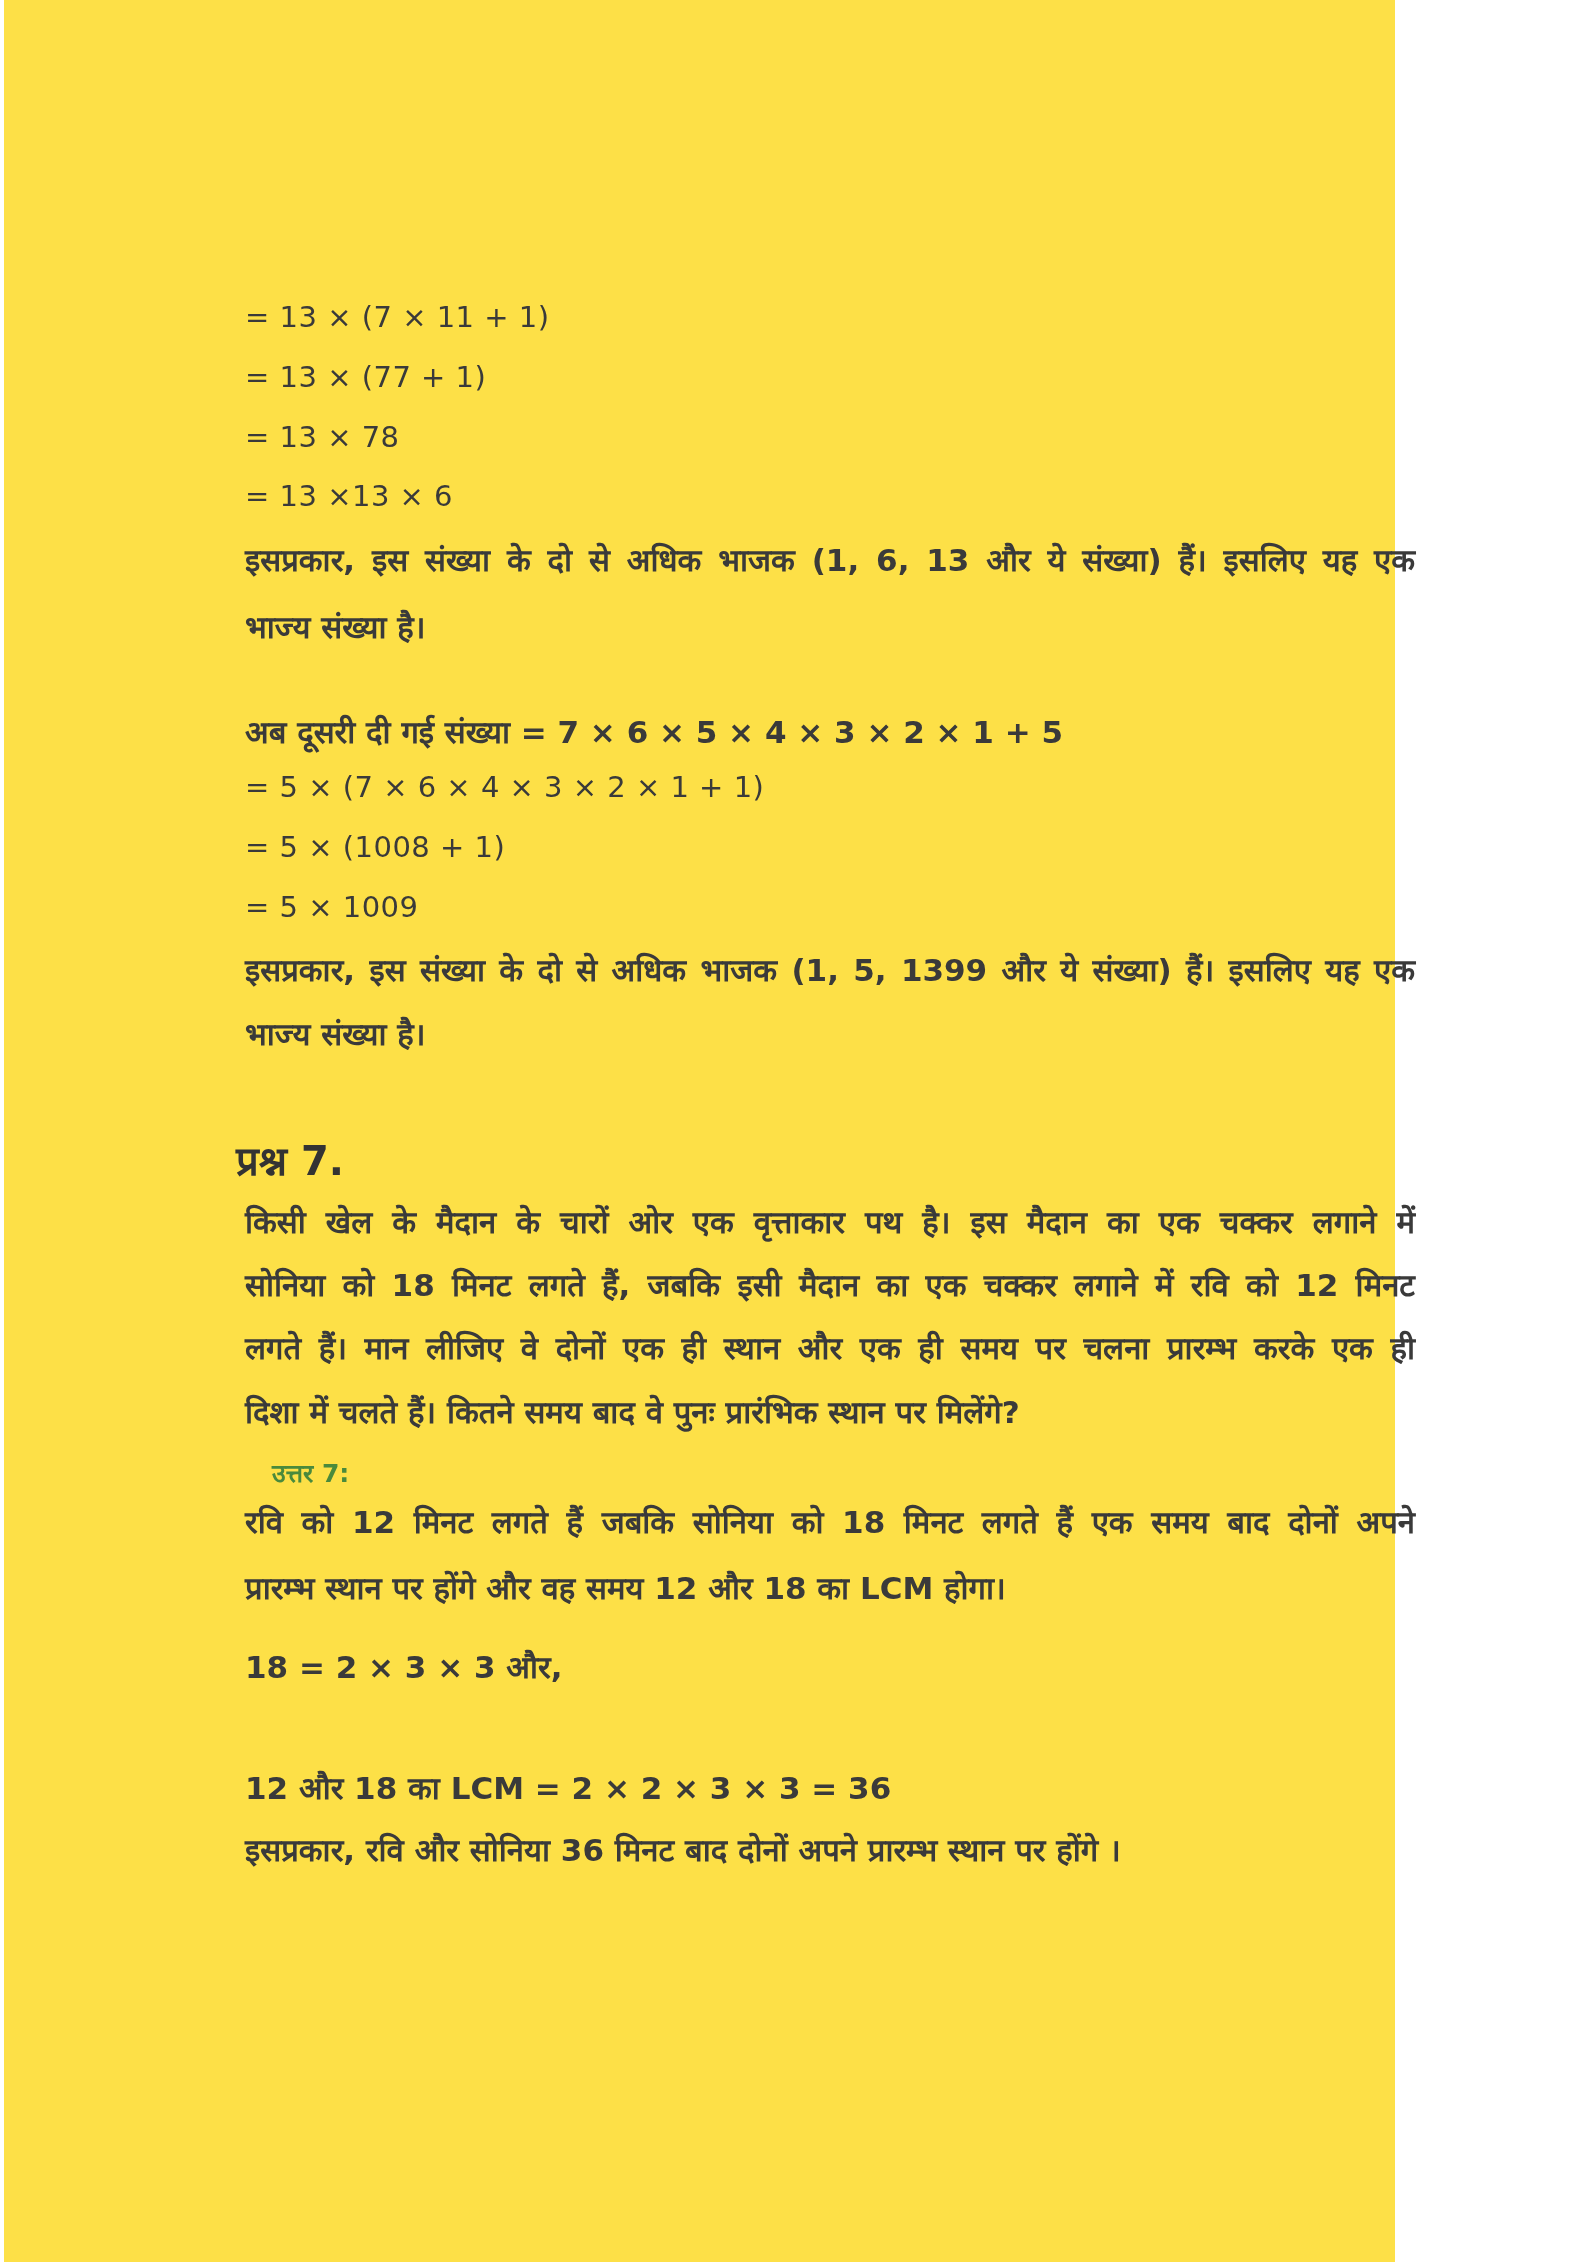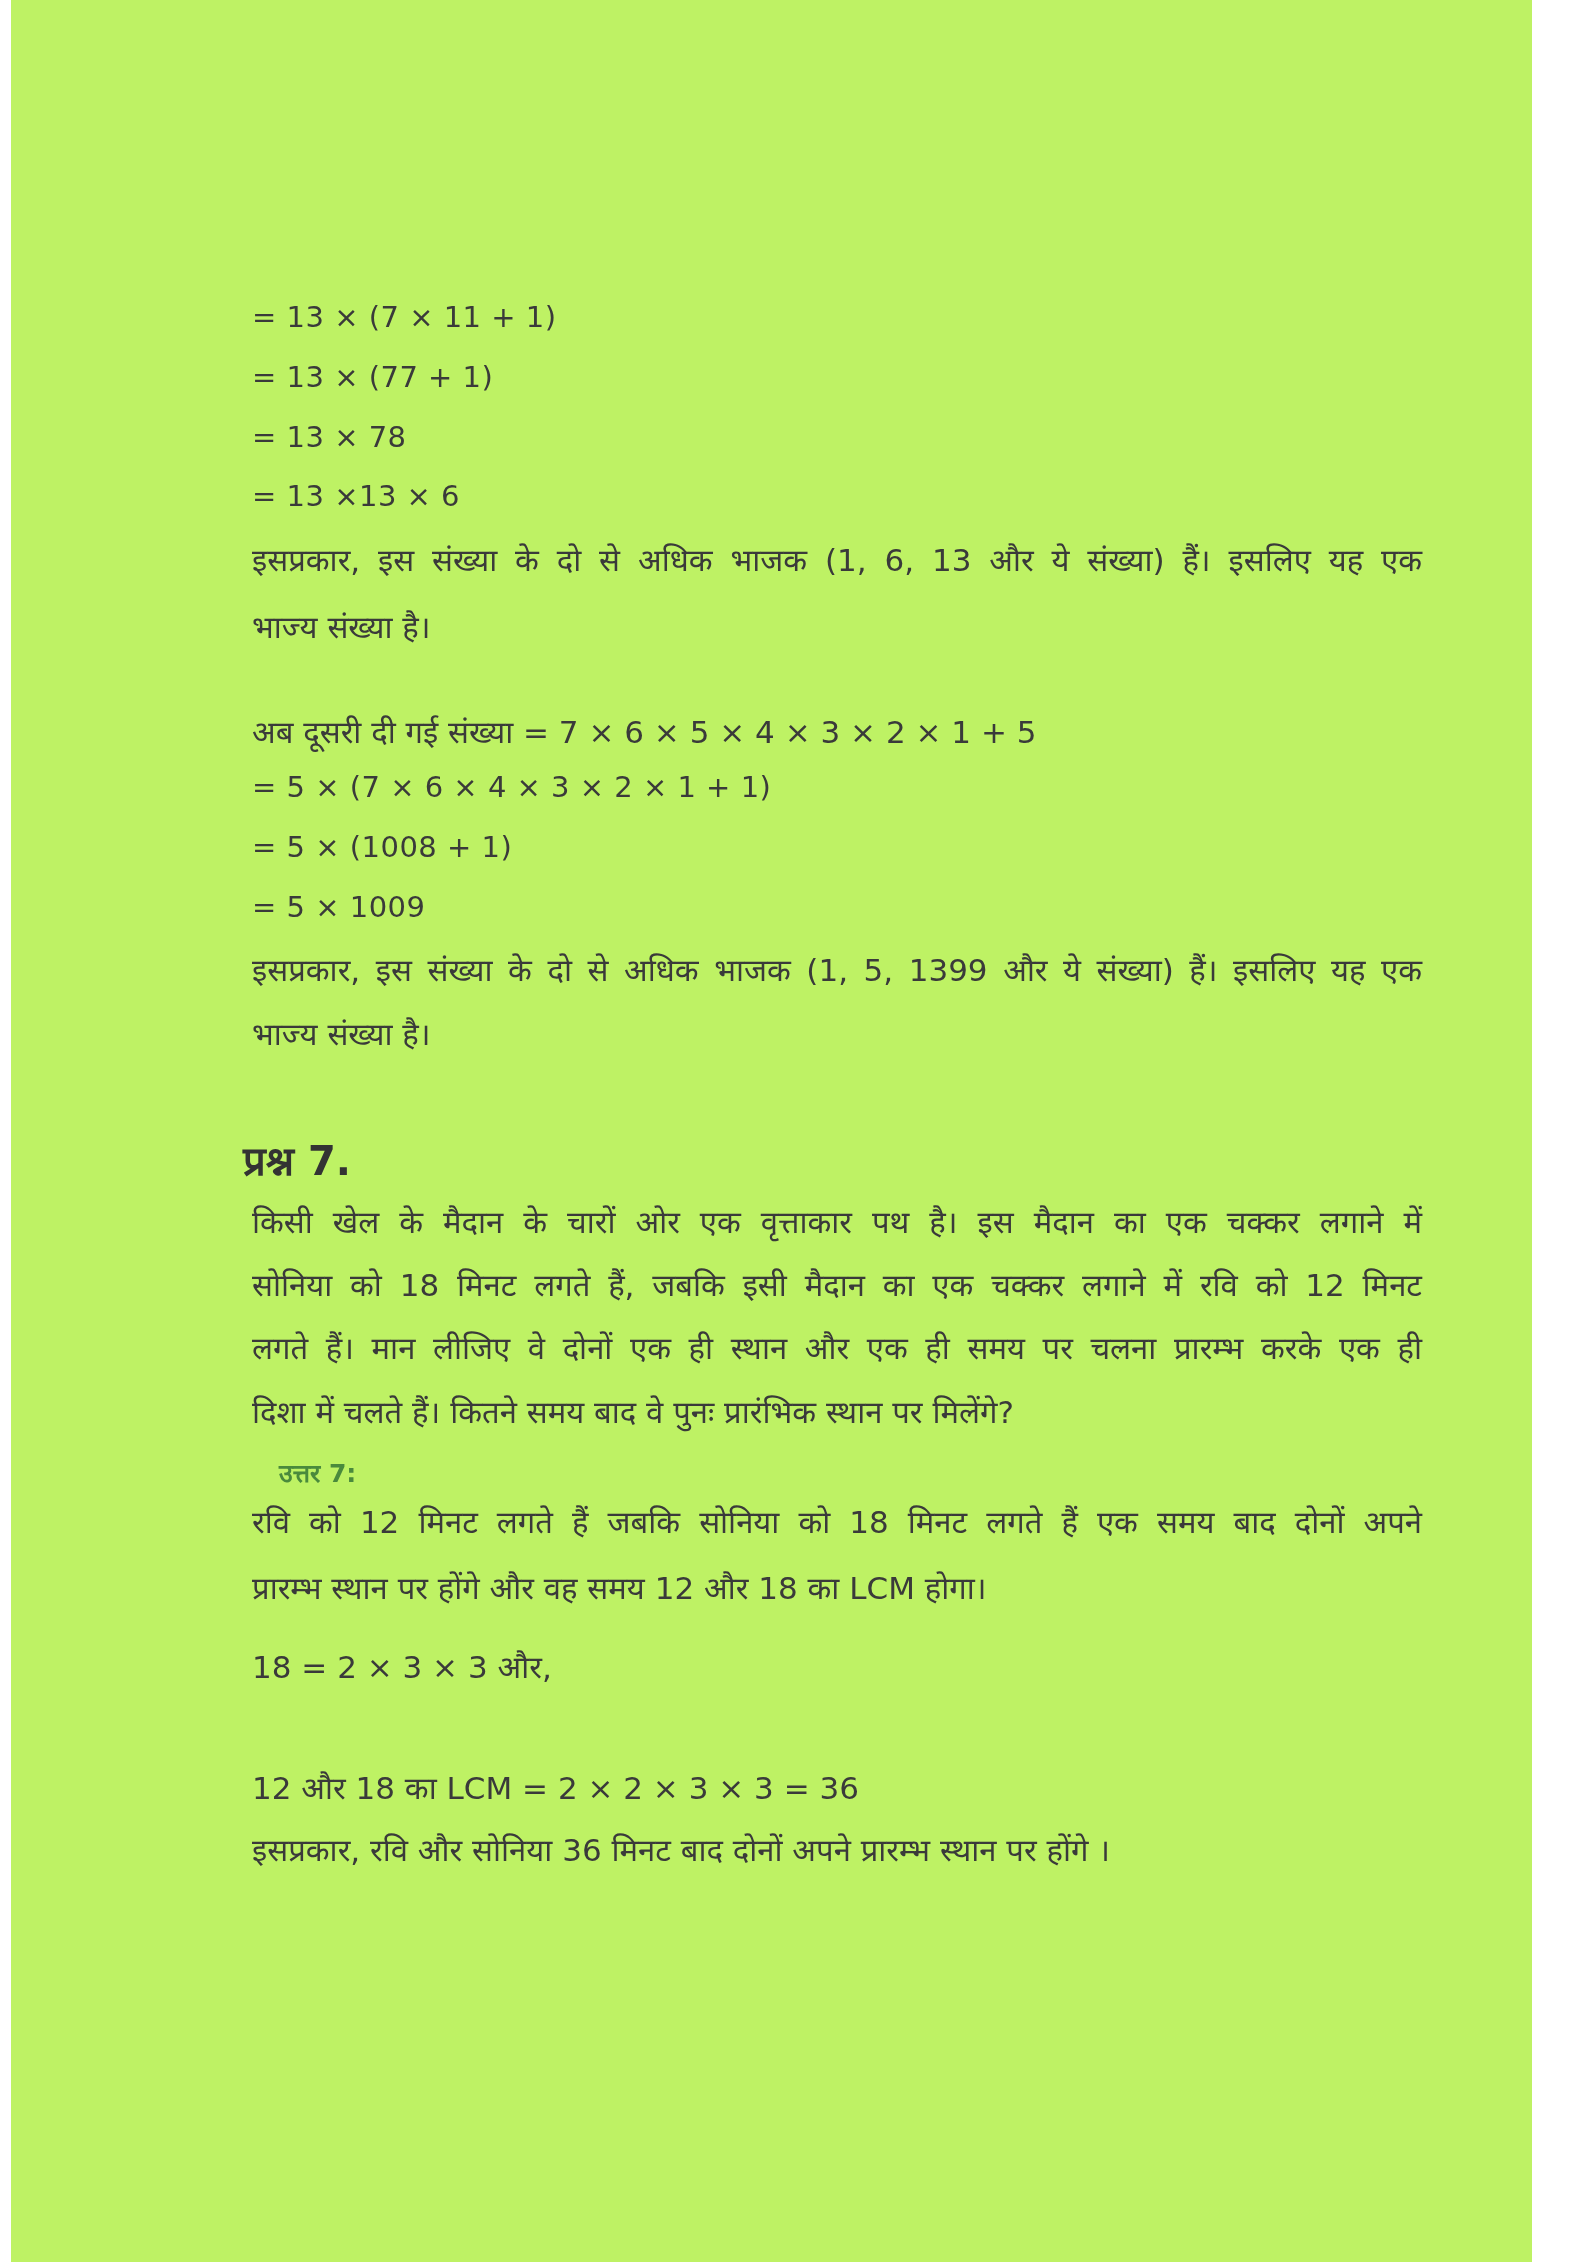--- a/index.html
+++ b/index.html
@@ -1,23 +1,23 @@
 <!DOCTYPE html>
 <html><head>
 <meta charset="utf-8">
 <style>
   html, body { margin: 0; padding: 0; background: #ffffff; }
   body { width: 1577px; height: 2262px; position: relative; overflow: hidden; }
-  .page { position: absolute; left: 11px; top: 0; width: 1521px; height: 2262px; background: #bef264; }
+  .page { position: absolute; left: 4px; top: 0; width: 1391px; height: 2262px; background: #fde047; }
   .line {
     position: absolute; left: 241px; width: 1170px;
     color: #3a3a3a; white-space: nowrap;
   }
   .math { font-family: "DejaVu Sans", sans-serif; font-size: 29px; letter-spacing: 0.5px; }
-  .hi { font-family: "DejaVu Sans", sans-serif; font-size: 31px; }
+  .hi { font-family: "DejaVu Sans", sans-serif; font-size: 31px; font-weight: bold; }
   .just { text-align: justify; text-align-last: justify; white-space: normal; }
   .qhead { left: 232px; font-family: "DejaVu Sans", sans-serif; font-size: 40px; font-weight: bold; color: #333333; }
   .ahead { left: 268px; font-family: "DejaVu Sans", sans-serif; font-size: 25px; font-weight: bold; color: #4a8a3c; }
 </style>
 </head>
 <body>
 
 <div class="page">
 
   <div class="line math" style="top:300px">= 13 × (7 × 11 + 1)</div>

